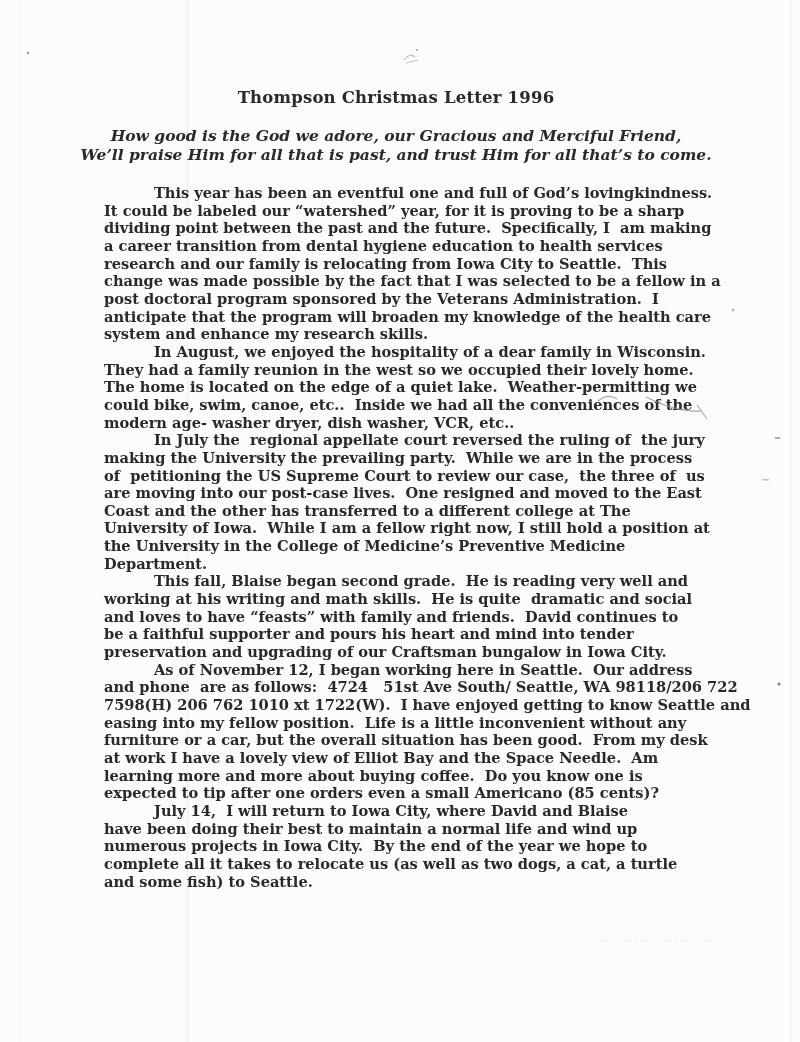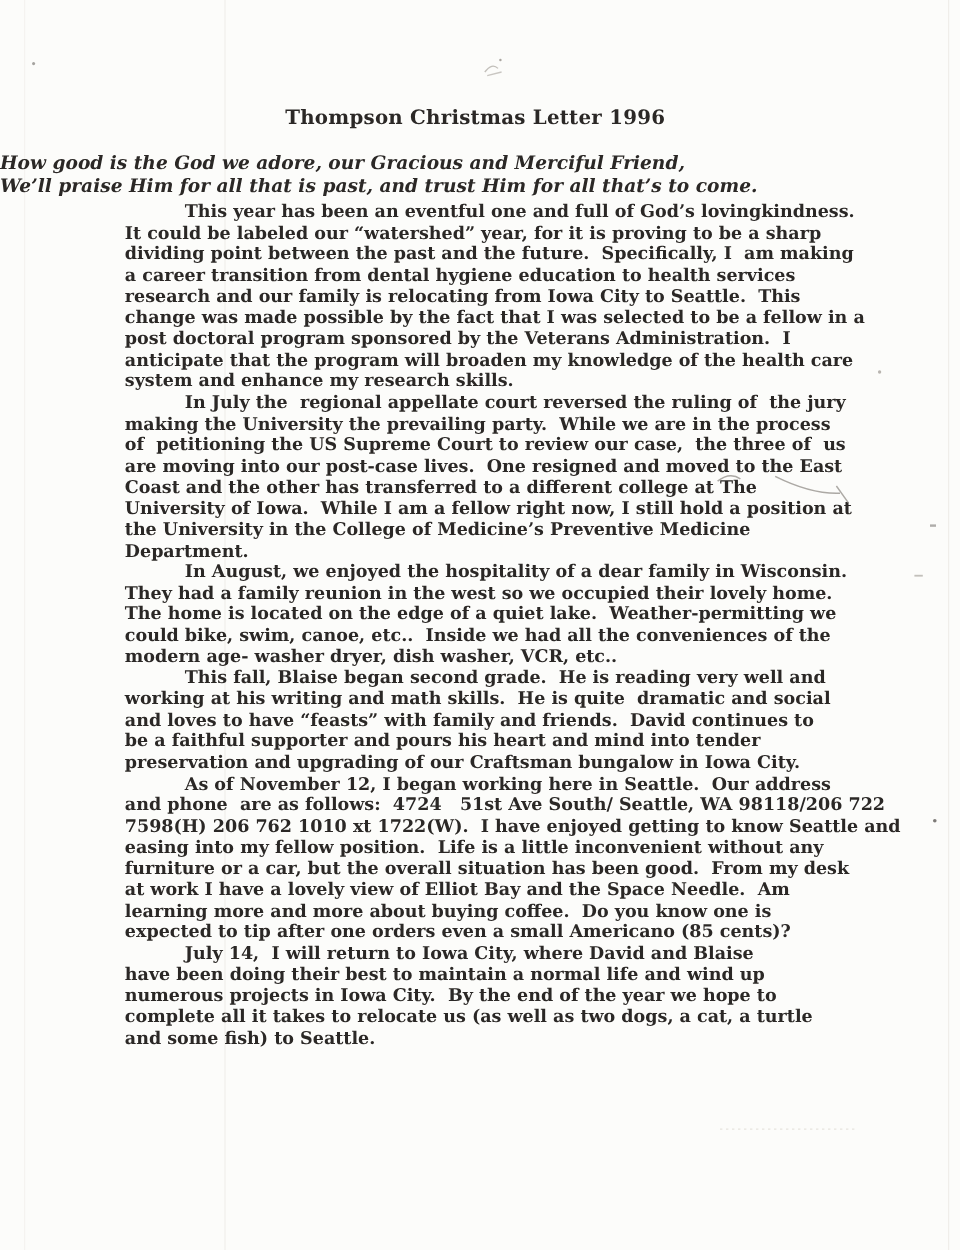--- a/index.html
+++ b/index.html
@@ -37,30 +37,30 @@
     text-align: center;
     font-size: 16.5px;
     font-weight: bold;
     letter-spacing: 0.2px;
   }
   .epigraph {
     position: absolute;
     top: 127px;
     left: 0;
     width: 100%;
-    text-align: left;
+    text-align: center;
     font-style: italic;
     font-weight: bold;
     font-size: 15.5px;
     line-height: 18.5px;
     white-space: pre-wrap;
   }
   .letter-body {
     position: absolute;
-    top: 168px;
+    top: 184px;
     left: 104px;
     width: 660px;
     font-weight: bold;
     font-size: 14.6px;
     line-height: 17.65px;
   }
   .para {
     white-space: pre-wrap;
     text-indent: 50px;
     margin: 0;
@@ -89,33 +89,33 @@
   <div class="letter-body">
     <p class="para">This year has been an eventful one and full of God’s lovingkindness.
 It could be labeled our “watershed” year, for it is proving to be a sharp
 dividing point between the past and the future.  Specifically, I  am making
 a career transition from dental hygiene education to health services
 research and our family is relocating from Iowa City to Seattle.  This
 change was made possible by the fact that I was selected to be a fellow in a
 post doctoral program sponsored by the Veterans Administration.  I
 anticipate that the program will broaden my knowledge of the health care
 system and enhance my research skills.</p>
+    <p class="para">In August, we enjoyed the hospitality of a dear family in Wisconsin.
+They had a family reunion in the west so we occupied their lovely home.
+The home is located on the edge of a quiet lake.  Weather-permitting we
+could bike, swim, canoe, etc..  Inside we had all the conveniences of the
+modern age- washer dryer, dish washer, VCR, etc..</p>
     <p class="para">In July the  regional appellate court reversed the ruling of  the jury
 making the University the prevailing party.  While we are in the process
 of  petitioning the US Supreme Court to review our case,  the three of  us
 are moving into our post-case lives.  One resigned and moved to the East
 Coast and the other has transferred to a different college at The
 University of Iowa.  While I am a fellow right now, I still hold a position at
 the University in the College of Medicine’s Preventive Medicine
 Department.</p>
-    <p class="para">In August, we enjoyed the hospitality of a dear family in Wisconsin.
-They had a family reunion in the west so we occupied their lovely home.
-The home is located on the edge of a quiet lake.  Weather-permitting we
-could bike, swim, canoe, etc..  Inside we had all the conveniences of the
-modern age- washer dryer, dish washer, VCR, etc..</p>
     <p class="para">This fall, Blaise began second grade.  He is reading very well and
 working at his writing and math skills.  He is quite  dramatic and social
 and loves to have “feasts” with family and friends.  David continues to
 be a faithful supporter and pours his heart and mind into tender
 preservation and upgrading of our Craftsman bungalow in Iowa City.</p>
     <p class="para">As of November 12, I began working here in Seattle.  Our address
 and phone  are as follows:  4724   51st Ave South/ Seattle, WA 98118/206 722
 7598(H) 206 762 1010 xt 1722(W).  I have enjoyed getting to know Seattle and
 easing into my fellow position.  Life is a little inconvenient without any
 furniture or a car, but the overall situation has been good.  From my desk

